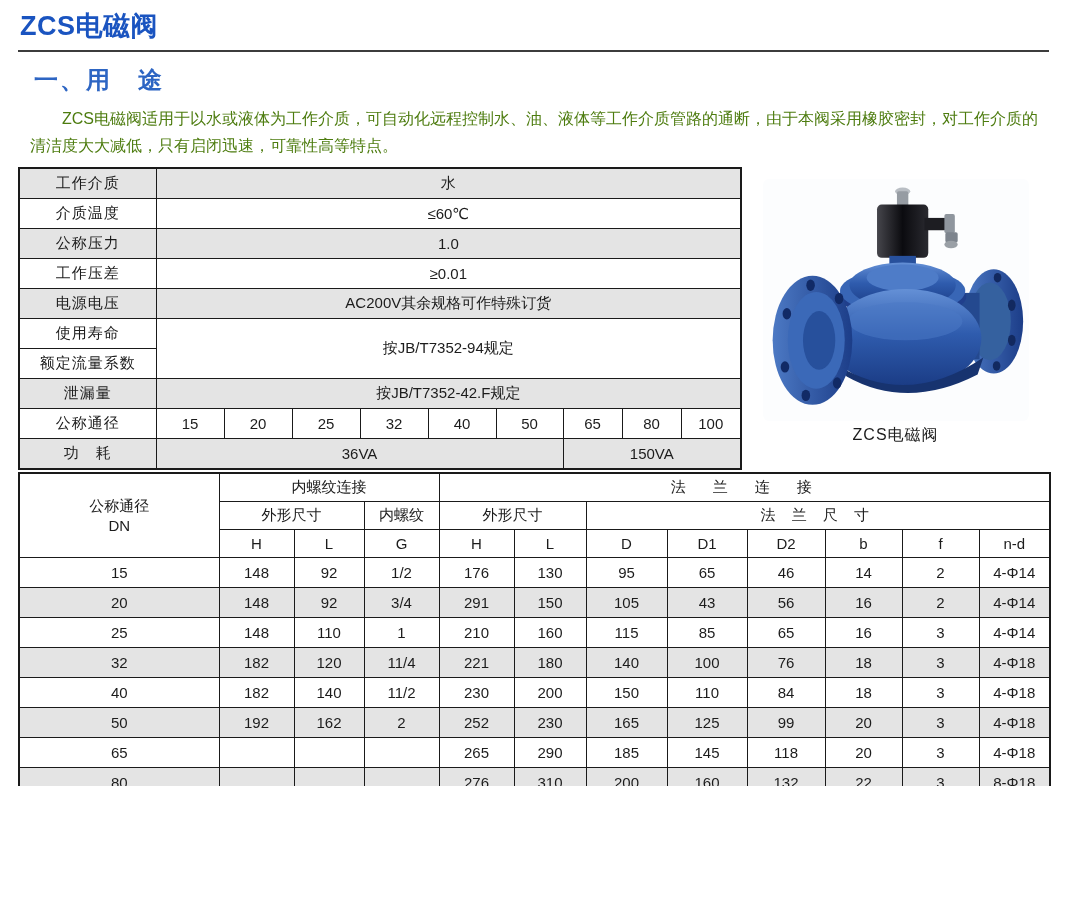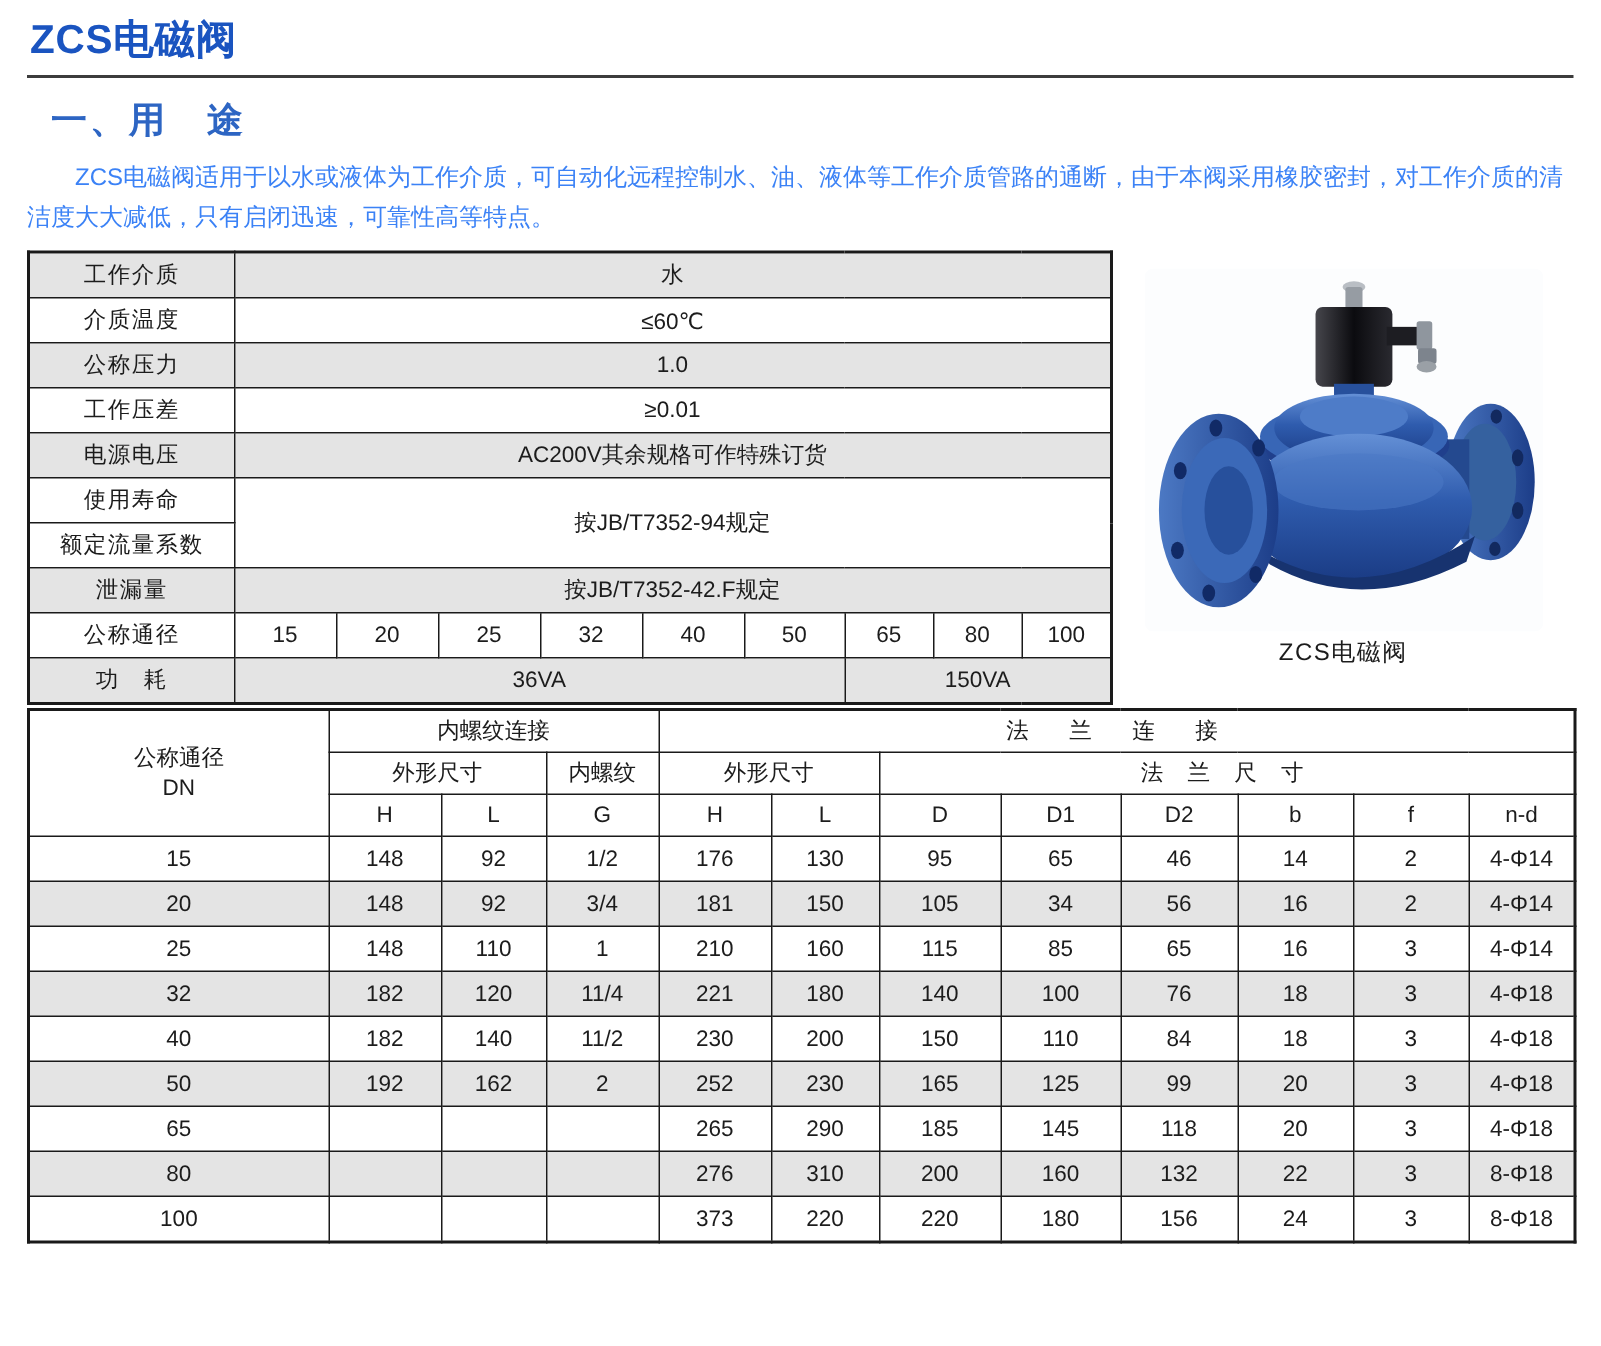--- a/index.html
+++ b/index.html
@@ -1,24 +1,24 @@
 <!DOCTYPE html>
 <html><head>
 <meta charset="utf-8">
 <style>
   html,body { margin:0; padding:0; background:#ffffff; }
   body { font-family:"Liberation Sans","DejaVu Sans",sans-serif; color:#222; }
-  .page { position:relative; width:1067px; height:897px; box-sizing:border-box; padding:6px 18px 4px 18px; overflow:hidden; background:#fff; }
+  .page { position:relative; width:1067px; height:786px; box-sizing:border-box; padding:6px 18px 4px 18px; overflow:hidden; background:#fff; }
 
   .doc-title { font-size:27px; font-weight:bold; color:#1a54c0; margin:2px 0 6px 2px; letter-spacing:0.5px; }
   .title-divider { border:none; border-top:2px solid #3c3c3c; margin:0 0 12px 0; }
 
   .sec-heading { font-size:24px; font-weight:600; color:#2d65c3; margin:8px 0 9px 16px; letter-spacing:2px; }
 
-  .usage-text { font-size:16px; line-height:27px; margin:2px 0 8px 0; text-indent:2em; color:#3b82f6; }
+  .usage-text { font-size:16px; line-height:27px; margin:2px 0 8px 12px; text-indent:2em; color:#4d7c0f; }
 
   table { border-collapse:collapse; table-layout:fixed; border:2px solid #1a1a1a; }
   th, td { border:1px solid #1a1a1a; text-align:center; vertical-align:middle; font-weight:normal; font-size:15px; padding:0 2px; overflow:hidden; white-space:nowrap; color:#1c1c1c; }
   .g { background:#e4e4e4; }
 
   .tech-flex { display:flex; align-items:flex-start; }
   .tech-table { width:722px; }
   .tech-table td { height:29px; }
   .tech-table td.lbl { letter-spacing:1px; }
 
@@ -231,24 +231,24 @@
           <td>46</td>
           <td>14</td>
           <td>2</td>
           <td>4-Φ14</td>
         </tr>
         <tr>
           <td>20</td>
           <td>148</td>
           <td>92</td>
           <td>3/4</td>
-          <td>181</td>
+          <td>291</td>
           <td>150</td>
           <td>105</td>
-          <td>34</td>
+          <td>43</td>
           <td>56</td>
           <td>16</td>
           <td>2</td>
           <td>4-Φ14</td>
         </tr>
         <tr>
           <td>25</td>
           <td>148</td>
           <td>110</td>
           <td>1</td>

